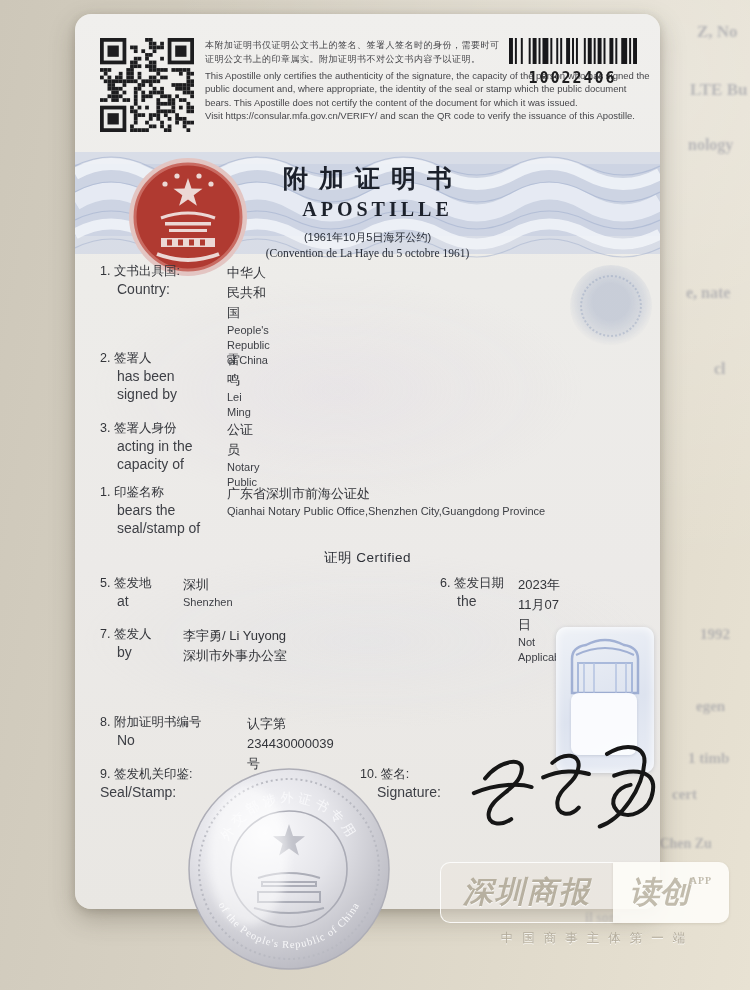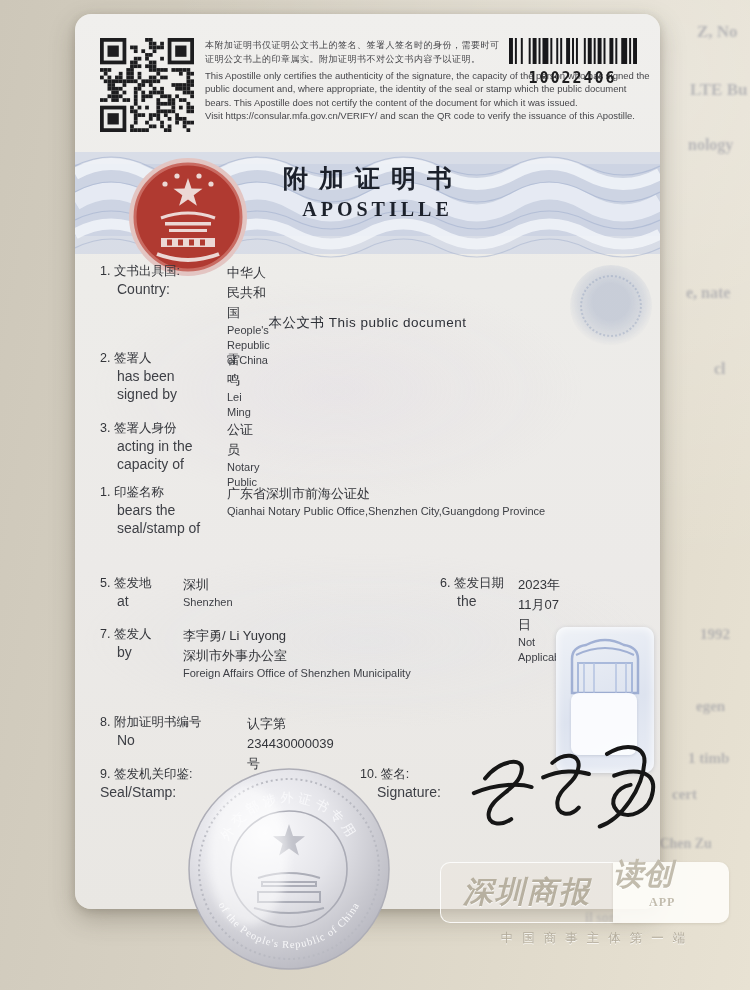--- a/index.html
+++ b/index.html
@@ -61,21 +61,21 @@
   #watermark{position:absolute;left:440px;top:862px;width:306px;}
   #watermark .boxes{display:flex;height:61px;}
   .wm-cn{width:172px;border:1px solid rgba(255,255,255,.85);border-right:none;border-radius:10px 0 0 10px;
     background:rgba(234,230,219,.40);display:flex;align-items:center;justify-content:center;}
   .wm-app{width:116px;border-radius:0 10px 10px 0;background:rgba(253,252,248,.93);
     display:flex;align-items:center;justify-content:center;box-shadow:0 1px 3px rgba(120,112,90,.18);}
   .wm-script{font-family:"Liberation Serif",serif;font-style:italic;font-weight:bold;
     color:#b7b0a0;text-shadow:0 1px 1px rgba(255,255,255,.95);}
   .wm-cn .wm-script{font-size:30px;letter-spacing:2px;}
   .wm-app .wm-script{font-size:30px;color:#c2bcad;}
-  .wm-app sup{font-size:12px;font-weight:bold;font-style:normal;color:#c2bcad;vertical-align:18px;letter-spacing:1px;padding-left:36px;}
+  .wm-app sup{font-size:10px;font-weight:bold;font-style:normal;color:#c2bcad;vertical-align:18px;letter-spacing:1px;}
   #watermark .tagline{margin-top:7px;text-align:center;font-size:12.5px;letter-spacing:9px;text-indent:9px;
     color:#b2ab9b;text-shadow:0 1px 0 rgba(255,255,255,.85);}
 </style>
 </head>
 <body>
 
 <div id="stage">
 
   <div id="ghost-layer">
       <span class="ghost" style="left: 697px; top: 22px; font-size: 17px;">Z, No</span>
@@ -378,36 +378,37 @@
       <rect x="40" y="83.5" width="5" height="6" fill="#b03a31"></rect>
       <rect x="51" y="83.5" width="5" height="6" fill="#b03a31"></rect>
       <rect x="62" y="83.5" width="5" height="6" fill="#b03a31"></rect>
       <rect x="73" y="83.5" width="5" height="6" fill="#b03a31"></rect>
       <path d="M30 98 Q61 110 92 98" stroke="#ecd8d5" stroke-width="4" fill="none"></path>
     </svg>
 
     <div id="titleblock">
       <div class="t-cn">附加证明书</div>
       <div class="t-en">APOSTILLE</div>
+      <div class="t-c1">(1961年10月5日海牙公约)</div>
+      <div class="t-c2">(Convention de La Haye du 5 octobre 1961)</div>
     </div>
 
     <div id="faint-stamp"></div>
 
     <div class="row" style="top:249px">
       <div class="lab">
           <span class="cn">1. 文书出具国:</span>
           <span class="en">Country:</span>
         </div>
       <div class="val" style="left:127px">
           <span class="vcn">中华人民共和国</span>
           <span class="ven">People's Republic of China</span>
         </div>
     </div>
 
-    <div class="centerline" style="top:300px">本公文书 This public document</div>
 
     <div class="row" style="top:336px">
       <div class="lab">
           <span class="cn">2. 签署人</span>
           <span class="en">has been
 signed by</span>
         </div>
       <div class="val" style="left:127px">
           <span class="vcn">雷鸣</span>
           <span class="ven">Lei Ming</span>
@@ -431,20 +432,21 @@
           <span class="cn">1. 印鉴名称</span>
           <span class="en">bears the
 seal/stamp of</span>
         </div>
       <div class="val" style="left:127px;width:430px">
           <span class="vcn">广东省深圳市前海公证处</span>
           <span class="ven">Qianhai Notary Public Office,Shenzhen City,Guangdong Province</span>
         </div>
     </div>
 
+    <div class="centerline" style="top:535px">证明 Certified</div>
 
     <div class="row" style="top:561px">
       <div class="lab">
           <span class="cn">5. 签发地</span>
           <span class="en">at</span>
         </div>
       <div class="val" style="left:83px">
           <span class="vcn">深圳</span>
           <span class="ven">Shenzhen</span>
         </div>
@@ -462,21 +464,20 @@
     </div>
 
     <div class="row" style="top:612px">
       <div class="lab">
           <span class="cn">7. 签发人</span>
           <span class="en">by</span>
         </div>
       <div class="val" style="left:83px;width:330px">
           <span class="vcn">李宇勇/ Li Yuyong
 深圳市外事办公室</span>
-          <span class="ven">Foreign Affairs Office of Shenzhen Municipality</span>
         </div>
     </div>
 
     <div class="row" style="top:700px">
       <div class="lab">
           <span class="cn">8. 附加证明书编号</span>
           <span class="en">No</span>
         </div>
       <div class="val" style="left:147px">
           <span class="vcn">认字第 234430000039 号</span>

